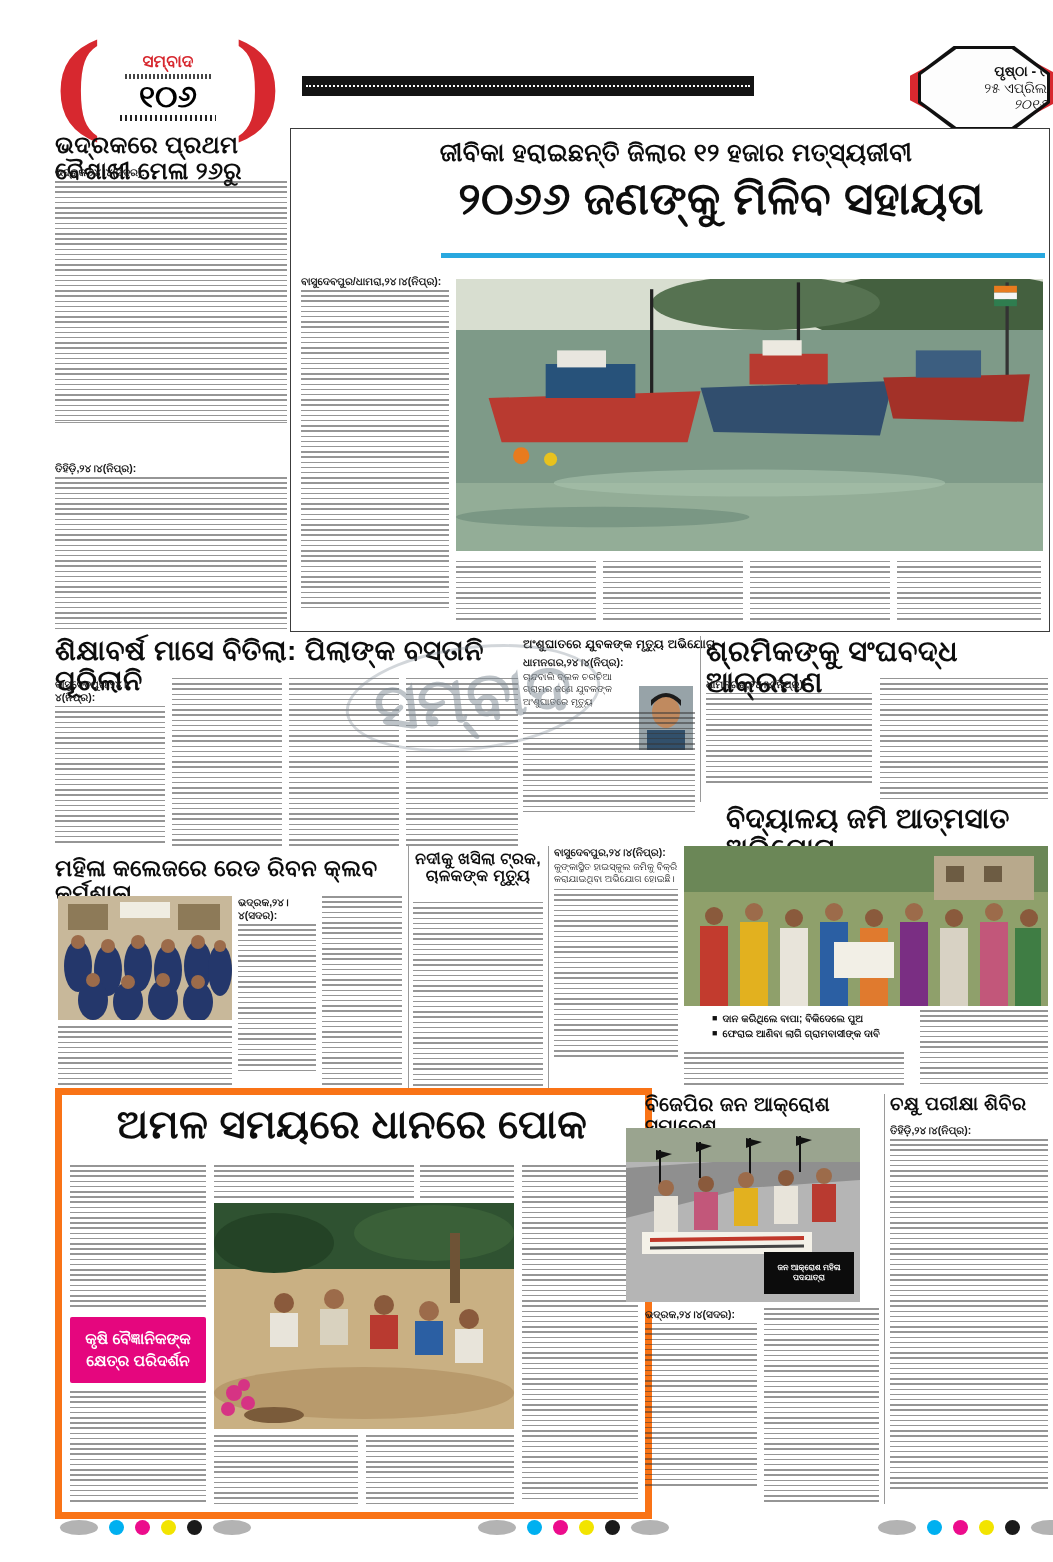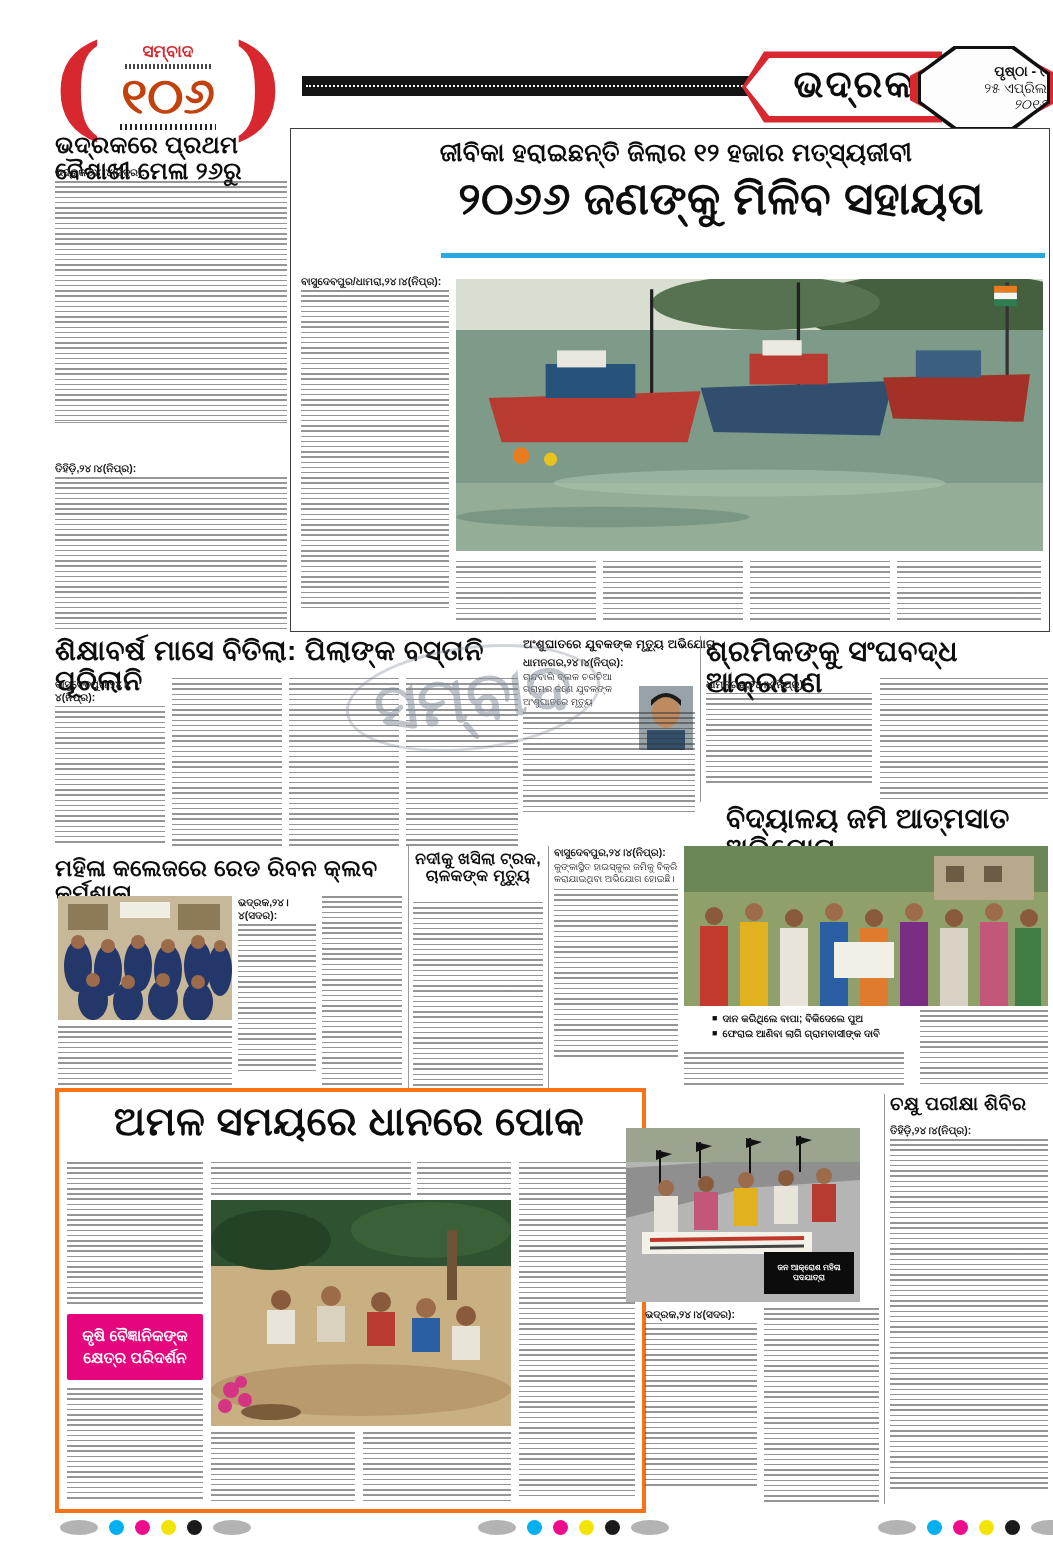--- a/index.html
+++ b/index.html
@@ -12,21 +12,21 @@
   .snippet{font-size:9.5px;color:#222;line-height:1.3;}
   
   .st{background-image:repeating-linear-gradient(to bottom,#343434 0,#343434 1.5px,transparent 1.5px,transparent 5.2px);opacity:.52;}
   .rule-v{width:1px;background:#9a9a9a;}
   .rule-h{height:1px;background:#9a9a9a;}
   
   .bracket{color:#d7282f;font-weight:bold;font-size:112px;line-height:92px;font-family:"DejaVu Serif",serif;}
   .logo-mid{display:flex;flex-direction:column;align-items:center;justify-content:center;width:130px;}
   .logo-script{color:#d7282f;font-weight:900;font-size:17px;}
   .logo-tagline{width:86px;height:5px;background-image:repeating-linear-gradient(to right,#444 0,#444 2px,transparent 2px,transparent 4px);margin:2px 0;}
-  .logo-num{color:#c2410c;font-weight:900;font-size:50px;line-height:1;}
+  .logo-num{color:#000000;font-weight:900;font-size:31px;line-height:1;}
   .logo-dots{width:96px;height:6px;background-image:repeating-linear-gradient(to right,#222 0,#222 2px,transparent 2px,transparent 5px);margin-top:3px;}
   #top-band{background:#141414;}
   #top-band:after{content:"";position:absolute;left:4px;right:4px;top:9px;border-top:2px dotted #fff;}
   .ribbon-red{background:#d7282f;clip-path:polygon(0 50%,11% 2%,100% 2%,100% 98%,11% 98%);}
   .ribbon-white{background:#fff;clip-path:polygon(0 50%,12% 6%,100% 6%,100% 94%,12% 94%);}
   .oct-outer{background:#101010;clip-path:polygon(27% 0,73% 0,100% 32%,100% 68%,73% 100%,27% 100%,0 68%,0 32%);}
   .oct-red{background:#d7282f;clip-path:polygon(27% 0,73% 0,100% 32%,100% 68%,73% 100%,27% 100%,0 68%,0 32%);}
   .oct-inner{background:#fdfdfd;clip-path:polygon(28% 0,72% 0,100% 33%,100% 67%,72% 100%,28% 100%,0 67%,0 33%);
              display:flex;flex-direction:column;align-items:flex-end;justify-content:center;line-height:1.2;}
   
@@ -64,25 +64,20 @@
       <span class="logo-script">ସମ୍ବାଦ</span>
       <span class="logo-tagline"></span>
       <span class="logo-num">୧୦୬</span>
       <span class="logo-dots"></span>
     </div>
     <span class="bracket">)</span>
   </div>
 
   <div id="top-band" class="abs" style="left:302px;top:76px;width:452px;height:20px;"></div>
 
-  <div class="abs" style="left:742px;top:50px;width:200px;height:74px;">
-    <div class="ribbon-red abs" style="left:0;top:0;width:200px;height:74px;"></div>
-    <div class="ribbon-white abs" style="left:4px;top:4px;width:193px;height:66px;"></div>
-    <div class="abs hl center" style="left:28px;top:14px;width:168px;font-size:38px;letter-spacing:2px;">ଭଦ୍ରକ</div>
-  </div>
 
   <div class="abs" style="left:918px;top:46px;width:134px;height:84px;">
     <div class="oct-red abs" style="left:-8px;top:8px;width:150px;height:68px;"></div>
     <div class="oct-outer abs" style="left:0;top:0;width:132px;height:84px;"></div>
     <div class="oct-inner abs" style="left:3px;top:3px;width:126px;height:78px;">
       <span style="font-size:14px;font-weight:bold;">ପୃଷ୍ଠା - ୯</span>
       <span style="font-size:14px;">୨୫ ଏପ୍ରିଲ</span>
       <span style="font-size:14px;font-style:italic;">୨୦୧୬</span>
     </div>
   </div>
@@ -266,21 +261,21 @@
   <div class="abs st" style="left:322px;top:896px;width:80px;height:192px;"></div>
   <div class="abs st" style="left:58px;top:1026px;width:174px;height:62px;"></div>
 
   <div class="rule-v abs" style="left:408px;top:846px;height:242px;"></div>
   <div class="abs hl center" style="left:413px;top:850px;width:130px;font-size:16px;">
     <div>ନଦୀକୁ ଖସିଲା ଟ୍ରକ,</div>
     <div>ଚାଳକଙ୍କ ମୃତ୍ୟୁ</div>
   </div>
   <div class="abs st" style="left:413px;top:902px;width:130px;height:186px;"></div>
 
-  <div class="abs" style="left:55px;top:1088px;width:583px;height:417px;border:4px solid #f97316;">
+  <div class="abs" style="left:55px;top:1088px;width:583px;height:417px;border:7px solid #f97316;">
     <div class="abs hl center" style="left:10px;top:8px;width:560px;font-size:40px;">ଅମଳ ସମୟରେ ଧାନରେ ପୋକ</div>
 
     <div class="abs st" style="left:8px;top:70px;width:136px;height:146px;"></div>
     <div class="pinkbox abs" style="left:8px;top:222px;width:136px;height:66px;">
       <span>କୃଷି ବୈଜ୍ଞାନିକଙ୍କ</span>
       <span>କ୍ଷେତ୍ର ପରିଦର୍ଶନ</span>
     </div>
     <div class="abs st" style="left:8px;top:296px;width:136px;height:112px;"></div>
 
     <div class="abs st" style="left:152px;top:70px;width:200px;height:34px;"></div>
@@ -314,20 +309,21 @@
         </g>
         <ellipse cx="60" cy="212" rx="30" ry="8" fill="#7a5b3a"></ellipse>
       </svg>
     </div>
 
     <div class="abs st" style="left:460px;top:70px;width:116px;height:338px;"></div>
     <div class="abs st" style="left:152px;top:340px;width:144px;height:70px;"></div>
     <div class="abs st" style="left:304px;top:340px;width:148px;height:70px;"></div>
   </div>
 
+  <div class="abs hl" style="left:645px;top:1094px;width:236px;font-size:20px;">ବିଜେପିର ଜନ ଆକ୍ରୋଶ ସମାବେଶ</div>
   <div class="photo abs" style="left:626px;top:1128px;width:234px;height:174px;">
     <svg viewBox="0 0 234 174" preserveAspectRatio="none">
       <rect width="234" height="174" fill="#b5b5b5"></rect>
       <polygon points="0,174 0,90 120,60 234,52 234,24 0,40" fill="#8f8f8f"></polygon>
       <rect x="0" y="0" width="234" height="34" fill="#9aa48f"></rect>
       <g fill="#111">
         <polygon points="30,22 46,26 30,32"></polygon>
           <polygon points="70,14 86,18 70,24"></polygon>
         <polygon points="120,10 136,14 120,20"></polygon>
           <polygon points="170,8 186,12 170,18"></polygon>

